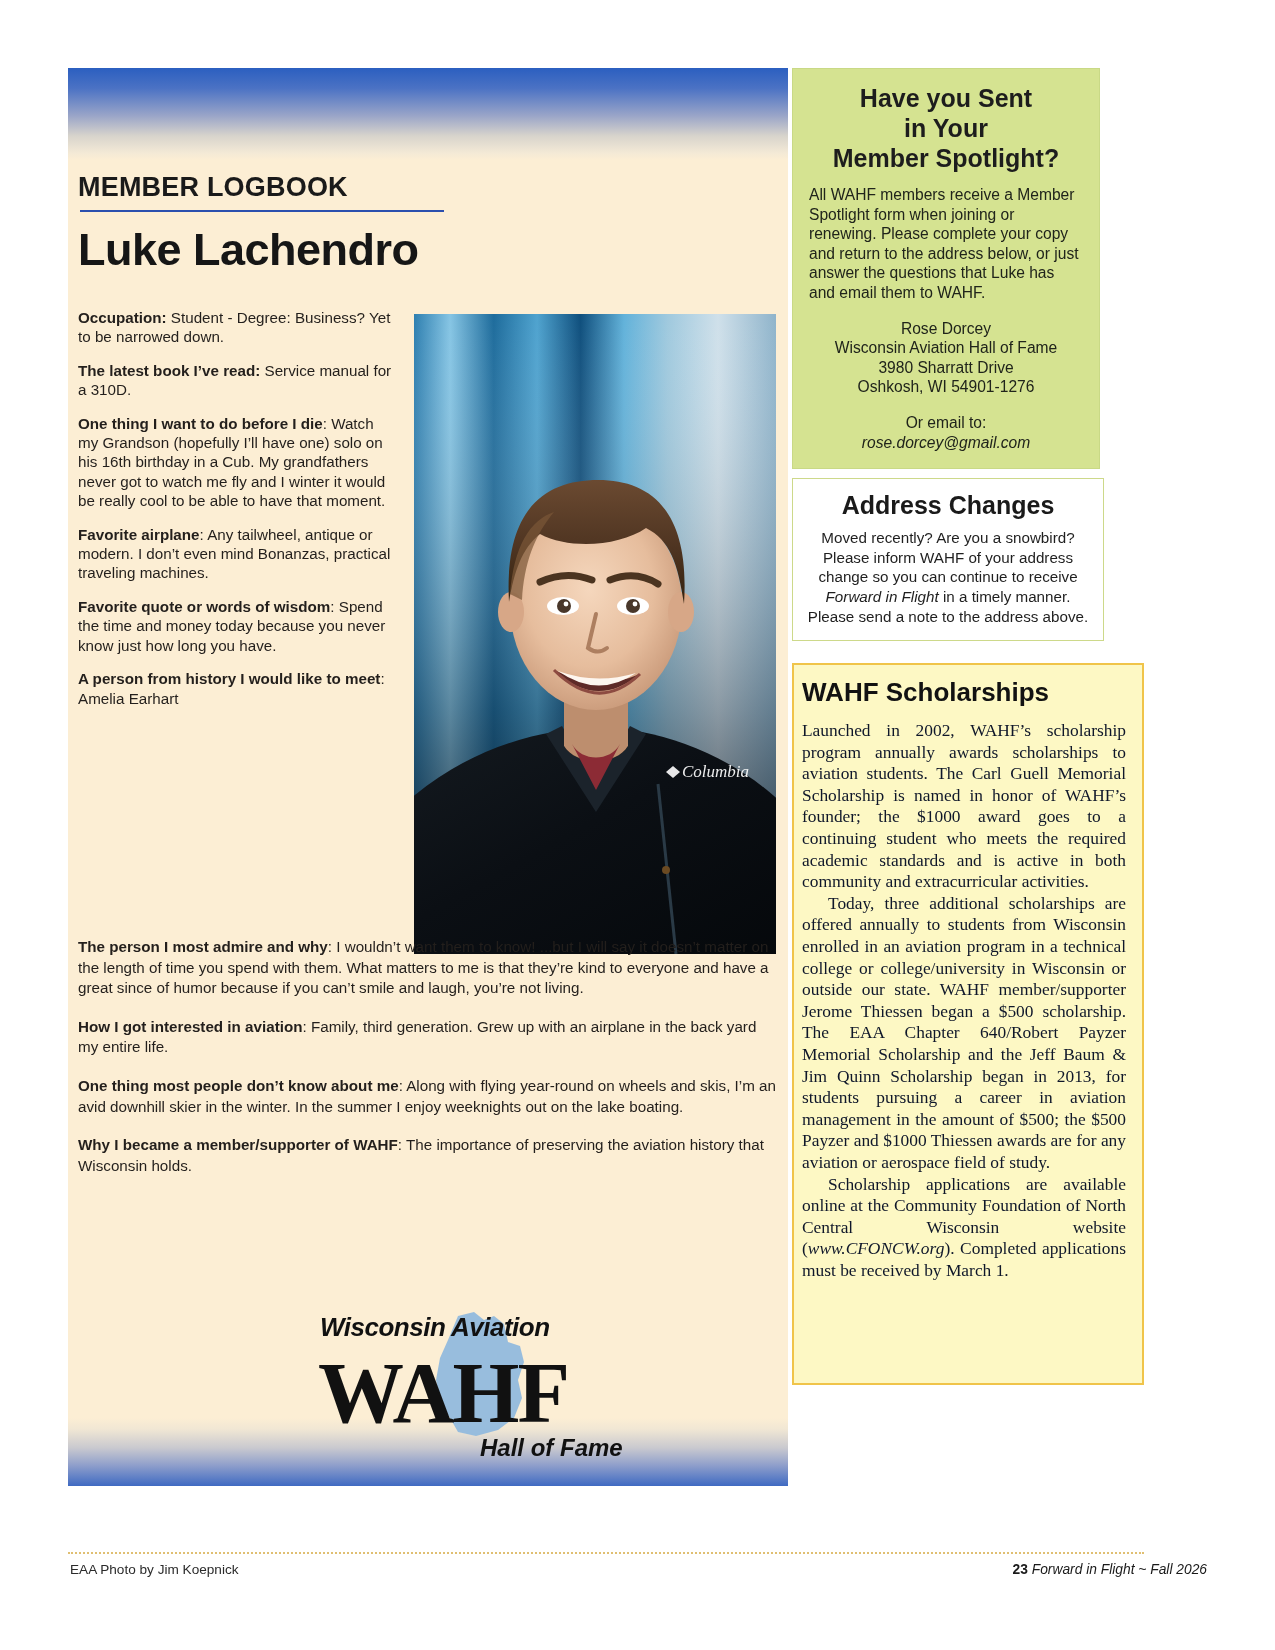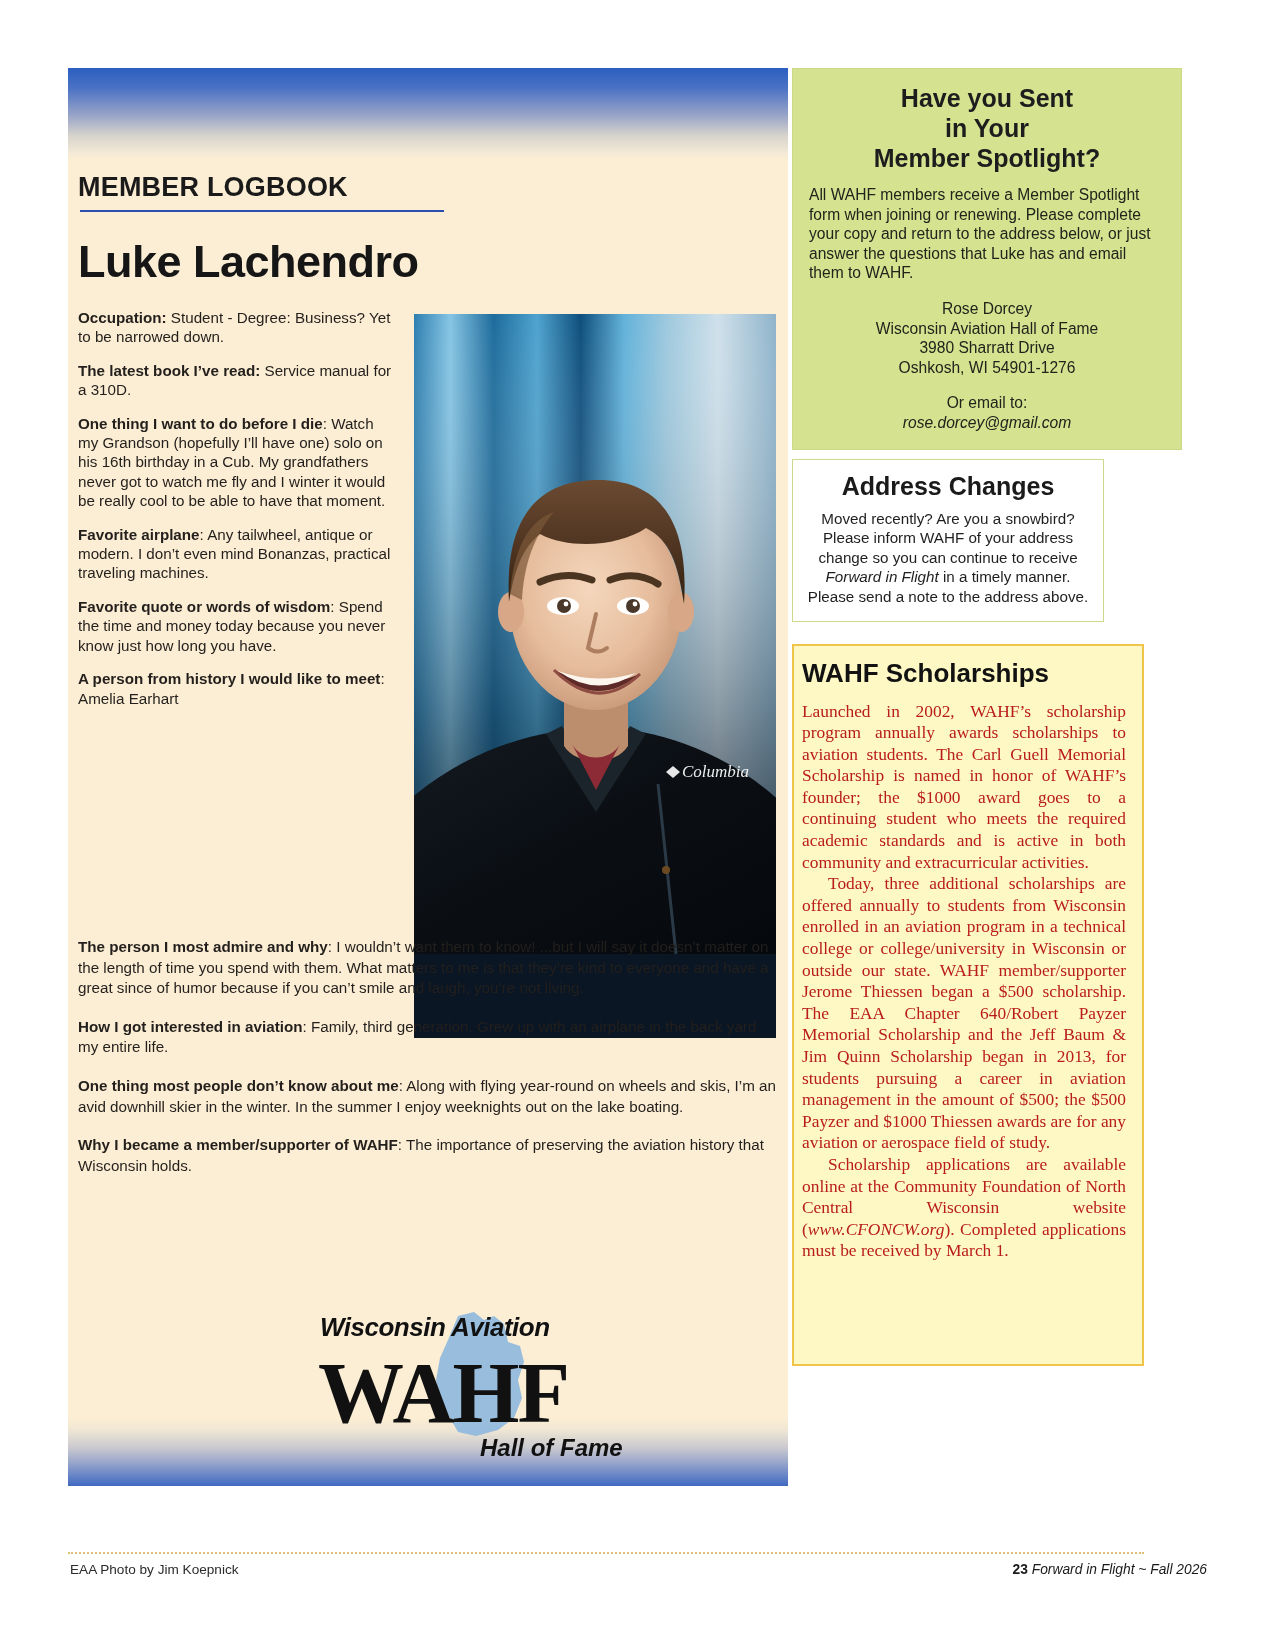--- a/index.html
+++ b/index.html
@@ -27,27 +27,27 @@
   }
   .kicker{
     position:absolute;left:10px;top:104px;width:700px;
     font-size:27px;font-weight:bold;color:#1a1a1a;letter-spacing:.2px;
     padding-bottom:4px;
   }
   .kicker-rule{
     position:absolute;left:12px;top:142px;width:364px;height:2px;background:#2b4fae;
   }
   .person-name{
-    position:absolute;left:10px;top:168px;width:700px;
+    position:absolute;left:10px;top:156px;width:700px;
     font-size:45px;font-weight:bold;color:#161616;letter-spacing:-0.5px;
   }
 
   
   .photo{
-    position:absolute;left:346px;top:246px;width:362px;height:724px;
+    position:absolute;left:346px;top:246px;width:362px;height:640px;
     overflow:hidden;background:#0a1624;
   }
   .photo svg{display:block;}
 
   
   .narrow-col{
     position:absolute;left:10px;top:240px;width:326px;
     font-size:15.2px;line-height:19.4px;color:#231f1c;
   }
   
@@ -62,21 +62,21 @@
   
   .logo-wrap{
     position:absolute;left:240px;top:1238px;width:360px;height:160px;
   }
 
   
   .rail{position:absolute;left:792px;top:68px;width:352px;}
 
   .box-green{
     background:#d5e391;border:1px solid #c9d986;
-    padding:14px 16px 16px 16px;box-sizing:border-box;width:390px;
+    padding:14px 16px 16px 16px;box-sizing:border-box;width:308px;
   }
   .box-green h2{
     margin:0 0 12px 0;text-align:center;font-size:25px;line-height:30px;
     font-weight:bold;color:#1d1d1d;
   }
   .box-green p{
     margin:0;font-size:15.6px;line-height:19.6px;color:#20241b;
   }
   .indent{text-indent:26px;}
   .center{text-align:center;}
@@ -95,21 +95,21 @@
   .box-schol{
     margin-top:22px;background:#fdf8c4;border:2px solid #f0c44a;
     padding:12px 16px 16px 8px;box-sizing:border-box;width:352px;min-height:722px;
   }
   .box-schol h2{
     margin:0 0 12px 0;font-size:26px;font-weight:bold;color:#121212;
     font-family:"Liberation Sans", sans-serif;
   }
   .box-schol p{
     margin:0;font-family:"Liberation Serif", serif;
-    font-size:17.4px;line-height:21.6px;color:#b91c1c;text-align:justify;
+    font-size:17.4px;line-height:21.6px;color:#0f172a;text-align:justify;
   }
   .box-schol p + p{margin-top:0;}
 
   
   .foot-rule{
     position:absolute;left:68px;top:1552px;width:1076px;height:0;
     border-top:2px dotted #e0bf72;
   }
   .foot-left{
     position:absolute;left:70px;top:1562px;font-size:13.6px;color:#2b2b2b;

